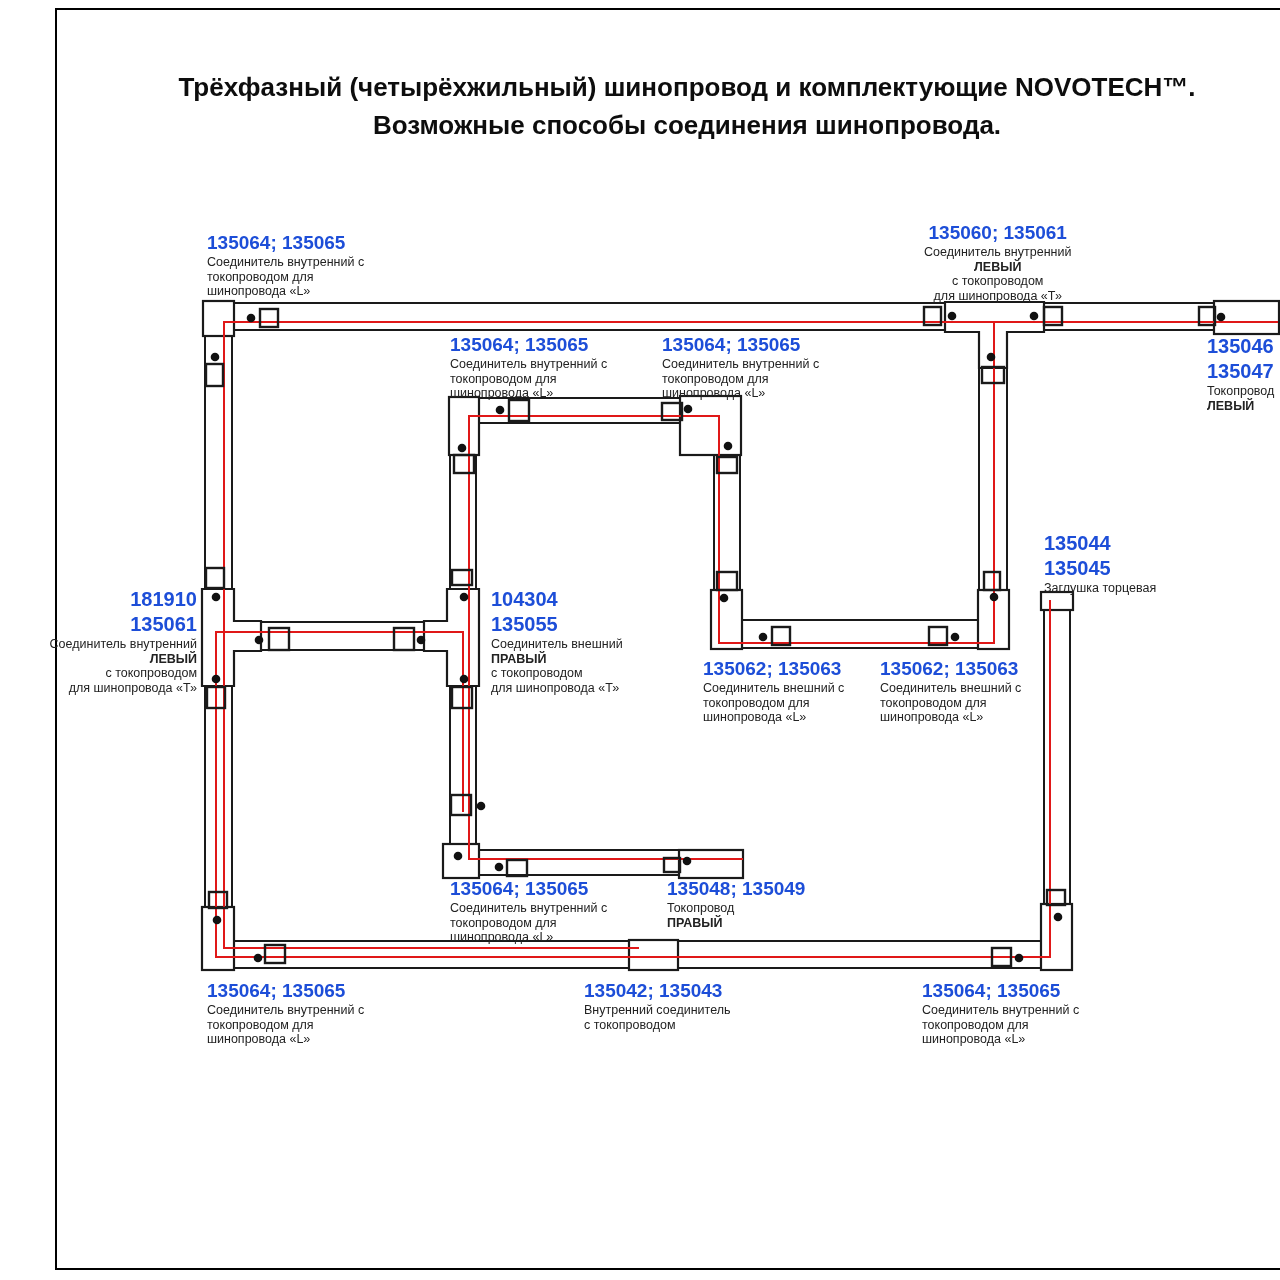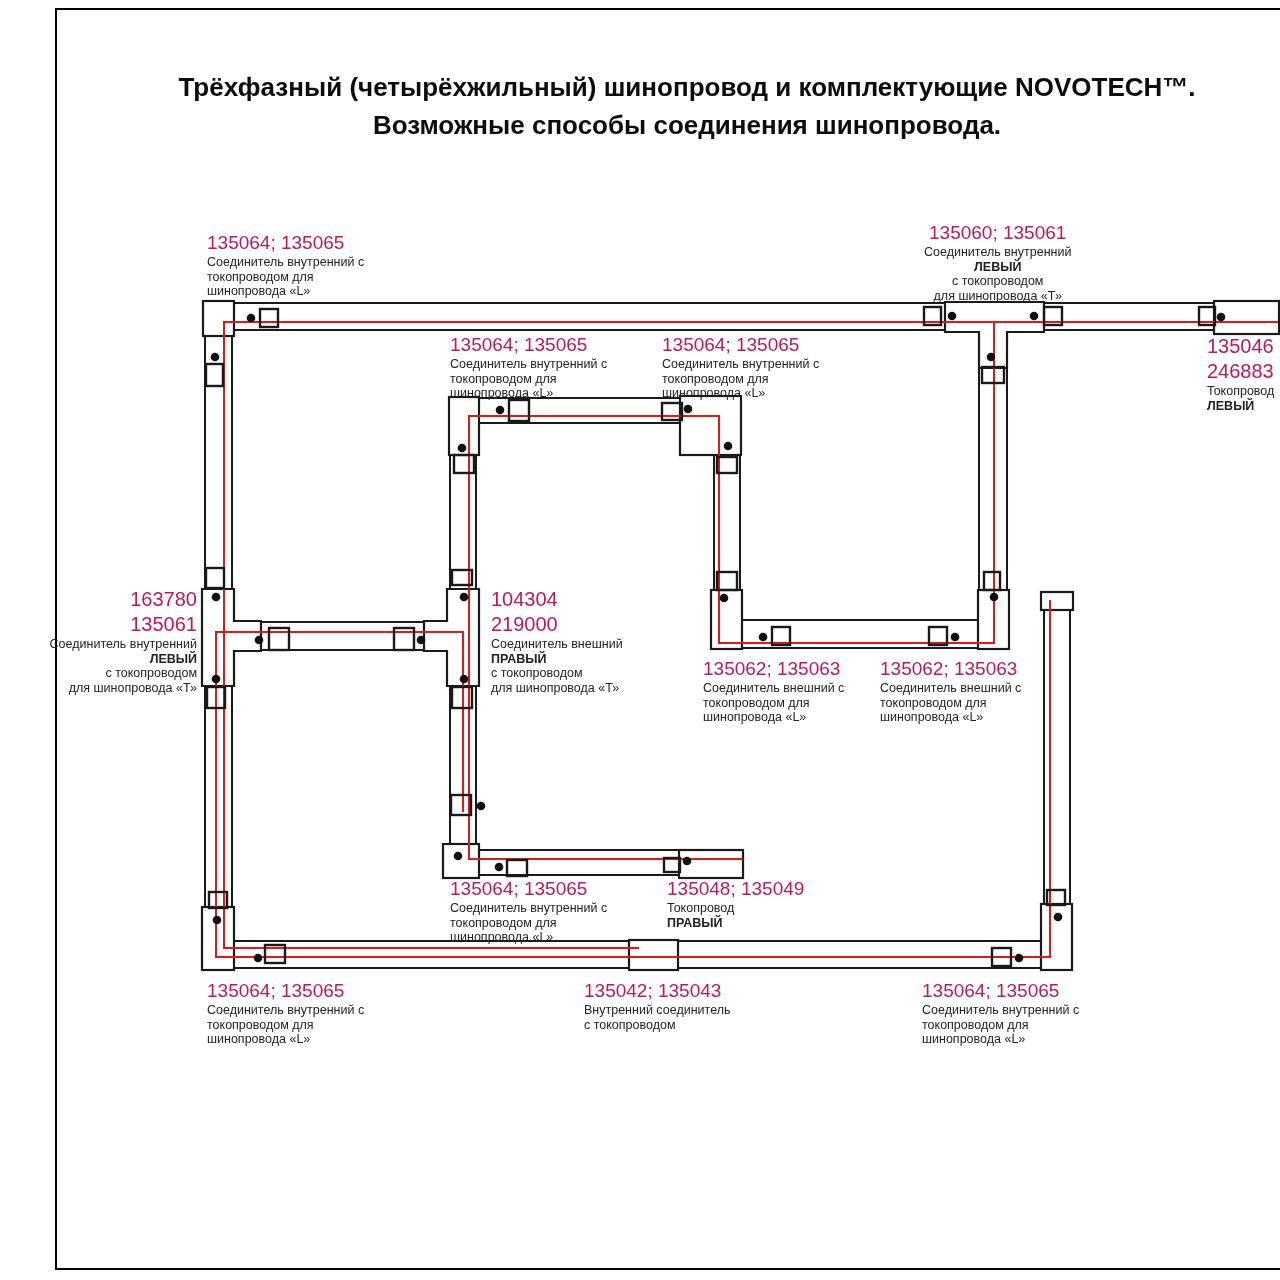--- a/index.html
+++ b/index.html
@@ -3,21 +3,21 @@
 <meta charset="utf-8">
 <style>
   html,body{margin:0;padding:0;background:#ffffff;}
   #page{position:relative;width:1280px;height:1280px;background:#ffffff;overflow:hidden;
         font-family:"Liberation Sans","DejaVu Sans",sans-serif;color:#111;margin-left:47px;}
   #frame{position:absolute;left:8px;top:8px;width:1262px;height:1262px;border:2px solid #000;box-sizing:border-box;}
   .title{position:absolute;left:0;width:1280px;text-align:center;font-weight:bold;font-size:26px;line-height:38px;color:#0d0d0d;}
   #title1{top:68px;} #title2{top:106px;}
   svg{position:absolute;left:0;top:0;}
   .lbl{position:absolute;white-space:nowrap;}
-  .lbl .num{font-weight:normal;font-size:19px;line-height:24px;color:#be185d;}
+  .lbl .num{font-weight:bold;font-size:19px;line-height:24px;color:#1d4ed8;}
   .lbl .num.stk{font-size:20px;line-height:25px;}
   .lbl .d{font-size:12.5px;line-height:14.5px;color:#222;}
   .lbl .b{font-weight:bold;}
   .ra{text-align:right;}
 </style>
 </head>
 <body>
 
 <div id="page">
   <div id="frame"></div>
@@ -137,71 +137,76 @@
   <div class="lbl" style="left:877px;top:221px;text-align:center;">
     <div class="num">135060; 135061</div>
     <div class="d">Соединитель внутренний</div>
     <div class="d b">ЛЕВЫЙ</div>
     <div class="d">с токопроводом</div>
     <div class="d">для шинопровода «Т»</div>
   </div>
 
   <div class="lbl" style="left:1160px;top:334px;">
     <div class="num stk">135046</div>
-    <div class="num stk">246883</div>
+    <div class="num stk">135047</div>
     <div class="d">Токопровод</div>
     <div class="d b">ЛЕВЫЙ</div>
   </div>
 
   <div class="lbl" style="left:403px;top:333px;">
     <div class="num">135064; 135065</div>
     <div class="d">Соединитель внутренний с</div>
     <div class="d">токопроводом для</div>
     <div class="d">шинопровода «L»</div>
   </div>
 
   <div class="lbl" style="left:615px;top:333px;">
     <div class="num">135064; 135065</div>
     <div class="d">Соединитель внутренний с</div>
     <div class="d">токопроводом для</div>
     <div class="d">шинопровода «L»</div>
   </div>
 
   <div class="lbl ra" style="right:1130px;top:587px;">
-    <div class="num stk">163780</div>
+    <div class="num stk">181910</div>
     <div class="num stk">135061</div>
     <div class="d">Соединитель внутренний</div>
     <div class="d b">ЛЕВЫЙ</div>
     <div class="d">с токопроводом</div>
     <div class="d">для шинопровода «Т»</div>
   </div>
 
   <div class="lbl" style="left:444px;top:587px;">
     <div class="num stk">104304</div>
-    <div class="num stk">219000</div>
+    <div class="num stk">135055</div>
     <div class="d">Соединитель внешний</div>
     <div class="d b">ПРАВЫЙ</div>
     <div class="d">с токопроводом</div>
     <div class="d">для шинопровода «Т»</div>
   </div>
 
   <div class="lbl" style="left:656px;top:657px;">
     <div class="num">135062; 135063</div>
     <div class="d">Соединитель внешний с</div>
     <div class="d">токопроводом для</div>
     <div class="d">шинопровода «L»</div>
   </div>
 
   <div class="lbl" style="left:833px;top:657px;">
     <div class="num">135062; 135063</div>
     <div class="d">Соединитель внешний с</div>
     <div class="d">токопроводом для</div>
     <div class="d">шинопровода «L»</div>
   </div>
 
+  <div class="lbl" style="left:997px;top:531px;">
+    <div class="num stk">135044</div>
+    <div class="num stk">135045</div>
+    <div class="d">Заглушка торцевая</div>
+  </div>
 
   <div class="lbl" style="left:403px;top:877px;">
     <div class="num">135064; 135065</div>
     <div class="d">Соединитель внутренний с</div>
     <div class="d">токопроводом для</div>
     <div class="d">шинопровода «L»</div>
   </div>
 
   <div class="lbl" style="left:620px;top:877px;">
     <div class="num">135048; 135049</div>

